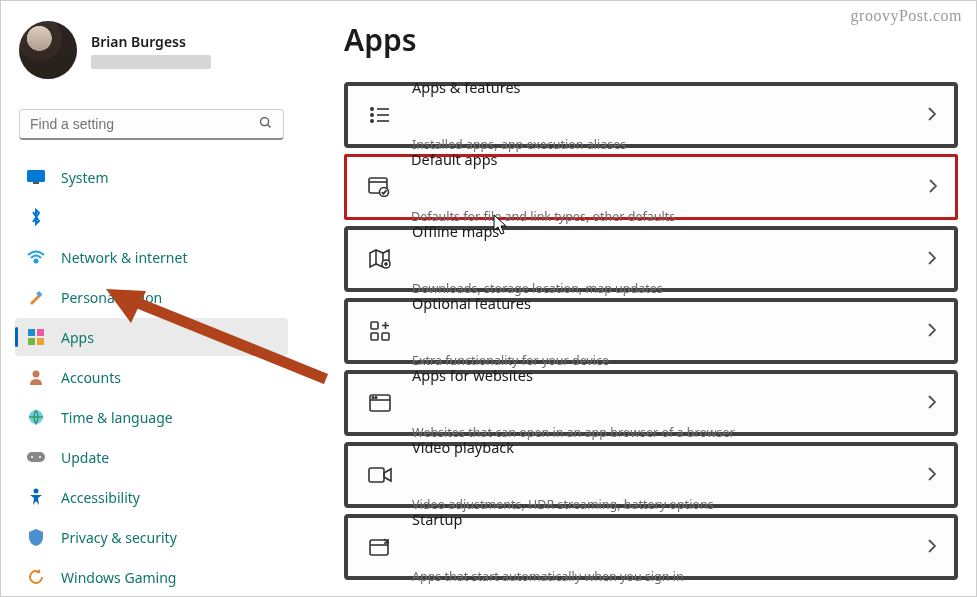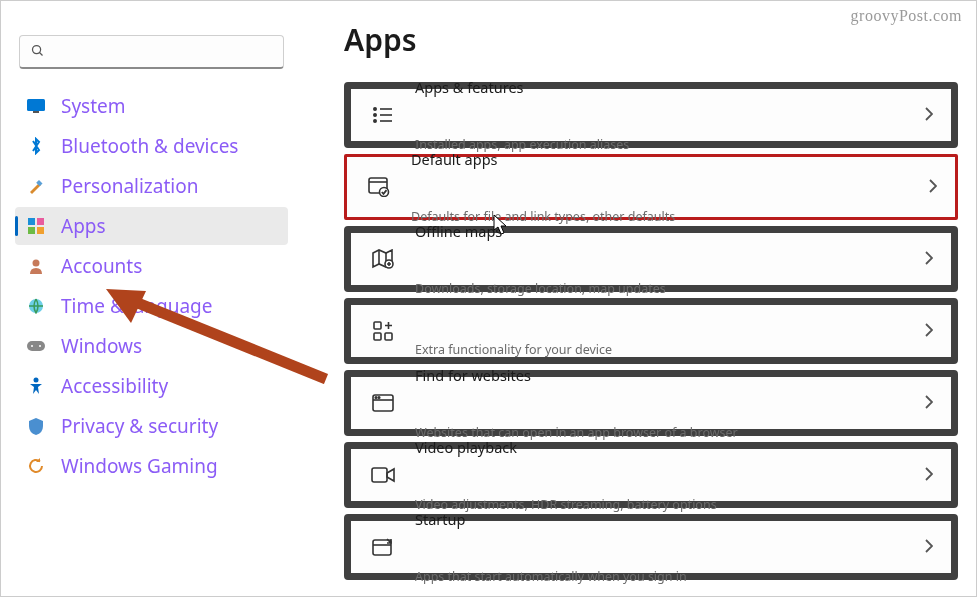--- a/index.html
+++ b/index.html
@@ -55,43 +55,43 @@
     flex:1; border:none; outline:none; background:transparent;
     font-size: 14px; color:#5a5a5a;
   }
   .search-box .icon { color:#555; }
   .nav { display:flex; flex-direction:column; gap:2px; }
   .nav-item {
     display:flex; align-items:center; gap:16px;
     height: 38px;
     padding: 0 12px;
     border-radius: 4px;
-    font-size: 19px;
-    color:#8b5cf6;
+    font-size: 14px;
+    color:#0f766e;
     cursor: pointer;
     position: relative;
   }
   .nav-item.selected { background: #eaeaea; }
   .nav-item.selected::before{
     content:""; position:absolute; left:0; top:9px; bottom:9px; width:3px;
     background:#0067c0; border-radius:2px;
   }
   .nav-icon { width:18px; height:18px; display:flex; align-items:center; justify-content:center; }
 
   .main {
     flex:1;
     padding: 18px 18px 0 48px;
     position: relative;
   }
   .page-title { font-size: 30px; font-weight: 600; margin-bottom: 22px; color:#1b1b1b;}
   .cards { display:flex; flex-direction:column; gap:6px; }
   .card {
     display:flex; align-items:center;
     height: 66px;
-    border: 7px solid #404040;
+    border: 4px solid #404040;
     border-radius: 4px;
     background: #fdfdfd;
     padding: 0 18px;
     cursor: pointer;
     position: relative;
   }
   .card.highlight {
     border: 3px solid #b91c1c;
     border-radius: 2px;
   }
@@ -122,22 +122,30 @@
     left: 492px; top: 213px;
     width:16px; height:22px;
     pointer-events:none;
   }
 </style>
 </head>
 <body>
 
 <div class="layout">
   <aside class="sidebar">
+    <div class="profile">
+      <div class="avatar"></div>
+      <div class="profile-text">
+        <div class="profile-name">Brian Burgess</div>
+        <div class="profile-sub"></div>
+      </div>
+    </div>
 
     <div class="search-box">
+      <input type="text" placeholder="Find a setting" style="">
       <span class="icon">
         <svg width="15" height="15" viewBox="0 0 24 24" fill="none" stroke="currentColor" stroke-width="2">
             <circle cx="10.5" cy="10.5" r="6.5"></circle>
             <line x1="20" y1="20" x2="15.2" y2="15.2"></line>
           </svg>
       </span>
     </div>
 
     <nav class="nav">
       <div class="nav-item">
@@ -148,21 +156,30 @@
             </svg>
         </span>
         <span>System</span>
       </div>
       <div class="nav-item">
         <span class="nav-icon">
           <svg width="14" height="18" viewBox="0 0 14 18" fill="none" stroke="#0078d4" stroke-width="2">
               <path d="M4 4 L10 13 L7 16 L7 2 L10 5 L4 14"></path>
             </svg>
         </span>
-        <span>Bluetooth &amp; devices</span>
+      </div>
+      <div class="nav-item">
+        <span class="nav-icon">
+          <svg width="18" height="14" viewBox="0 0 18 14" fill="none" stroke="#1aa0e8" stroke-width="2">
+              <path d="M1 5 Q9 -2 17 5"></path>
+              <path d="M4 8 Q9 3 14 8"></path>
+              <circle cx="9" cy="11" r="1.5" fill="#1aa0e8"></circle>
+            </svg>
+        </span>
+        <span>Network &amp; internet</span>
       </div>
       <div class="nav-item">
         <span class="nav-icon">
           <svg width="18" height="18" viewBox="0 0 18 18">
               <path d="M3 15 L12 6 L14 8 L5 17 Z" fill="#d98b2e"></path>
               <rect x="12" y="3" width="5" height="4" transform="rotate(45 12 3)" fill="#5aa0d8"></rect>
             </svg>
         </span>
         <span>Personalization</span>
       </div>
@@ -196,21 +213,21 @@
         <span>Time &amp; language</span>
       </div>
       <div class="nav-item">
         <span class="nav-icon">
           <svg width="18" height="14" viewBox="0 0 18 14">
               <rect x="0" y="2" width="18" height="10" rx="5" fill="#888"></rect>
               <circle cx="5" cy="7" r="1" fill="#fff"></circle>
               <circle cx="13" cy="7" r="1" fill="#fff"></circle>
             </svg>
         </span>
-        <span>Windows</span>
+        <span>Update</span>
       </div>
       <div class="nav-item">
         <span class="nav-icon">
           <svg width="16" height="18" viewBox="0 0 16 18" fill="#0067c0">
               <circle cx="8" cy="3" r="2.5"></circle>
               <path d="M2 7 L14 7 L10 10 L11 17 L8 13 L5 17 L6 10 Z"></path>
             </svg>
         </span>
         <span>Accessibility</span>
       </div>
@@ -300,38 +317,39 @@
       <div class="card">
         <span class="card-icon">
           <svg width="20" height="20" viewBox="0 0 20 20" fill="none" stroke="#333" stroke-width="1.6">
               <rect x="1" y="1" width="7" height="7" rx="1"></rect>
               <rect x="1" y="12" width="7" height="7" rx="1"></rect>
               <rect x="12" y="12" width="7" height="7" rx="1"></rect>
               <path d="M15.5 1 L15.5 8 M12 4.5 L19 4.5"></path>
             </svg>
         </span>
         <div class="card-text">
+          <div class="card-title">Optional features</div>
           <div class="card-sub">Extra functionality for your device</div>
         </div>
         <span class="chevron"><svg width="8" height="14" viewBox="0 0 8 14" fill="none" stroke="currentColor" stroke-width="1.8">
               <path d="M1 1 L7 7 L1 13"></path>
             </svg></span>
       </div>
 
       <div class="card">
         <span class="card-icon">
           <svg width="22" height="18" viewBox="0 0 22 18" fill="none" stroke="#333" stroke-width="1.6">
               <rect x="1" y="1" width="20" height="16" rx="2"></rect>
               <line x1="1" y1="6" x2="21" y2="6"></line>
               <circle cx="4" cy="3.5" r=".8" fill="#333"></circle>
               <circle cx="7" cy="3.5" r=".8" fill="#333"></circle>
             </svg>
         </span>
         <div class="card-text">
-          <div class="card-title">Find for websites</div>
+          <div class="card-title">Apps for websites</div>
           <div class="card-sub">Websites that can open in an app browser of a browser</div>
         </div>
         <span class="chevron"><svg width="8" height="14" viewBox="0 0 8 14" fill="none" stroke="currentColor" stroke-width="1.8">
               <path d="M1 1 L7 7 L1 13"></path>
             </svg></span>
       </div>
 
       <div class="card">
         <span class="card-icon">
           <svg width="24" height="16" viewBox="0 0 24 16" fill="none" stroke="#333" stroke-width="1.6">

